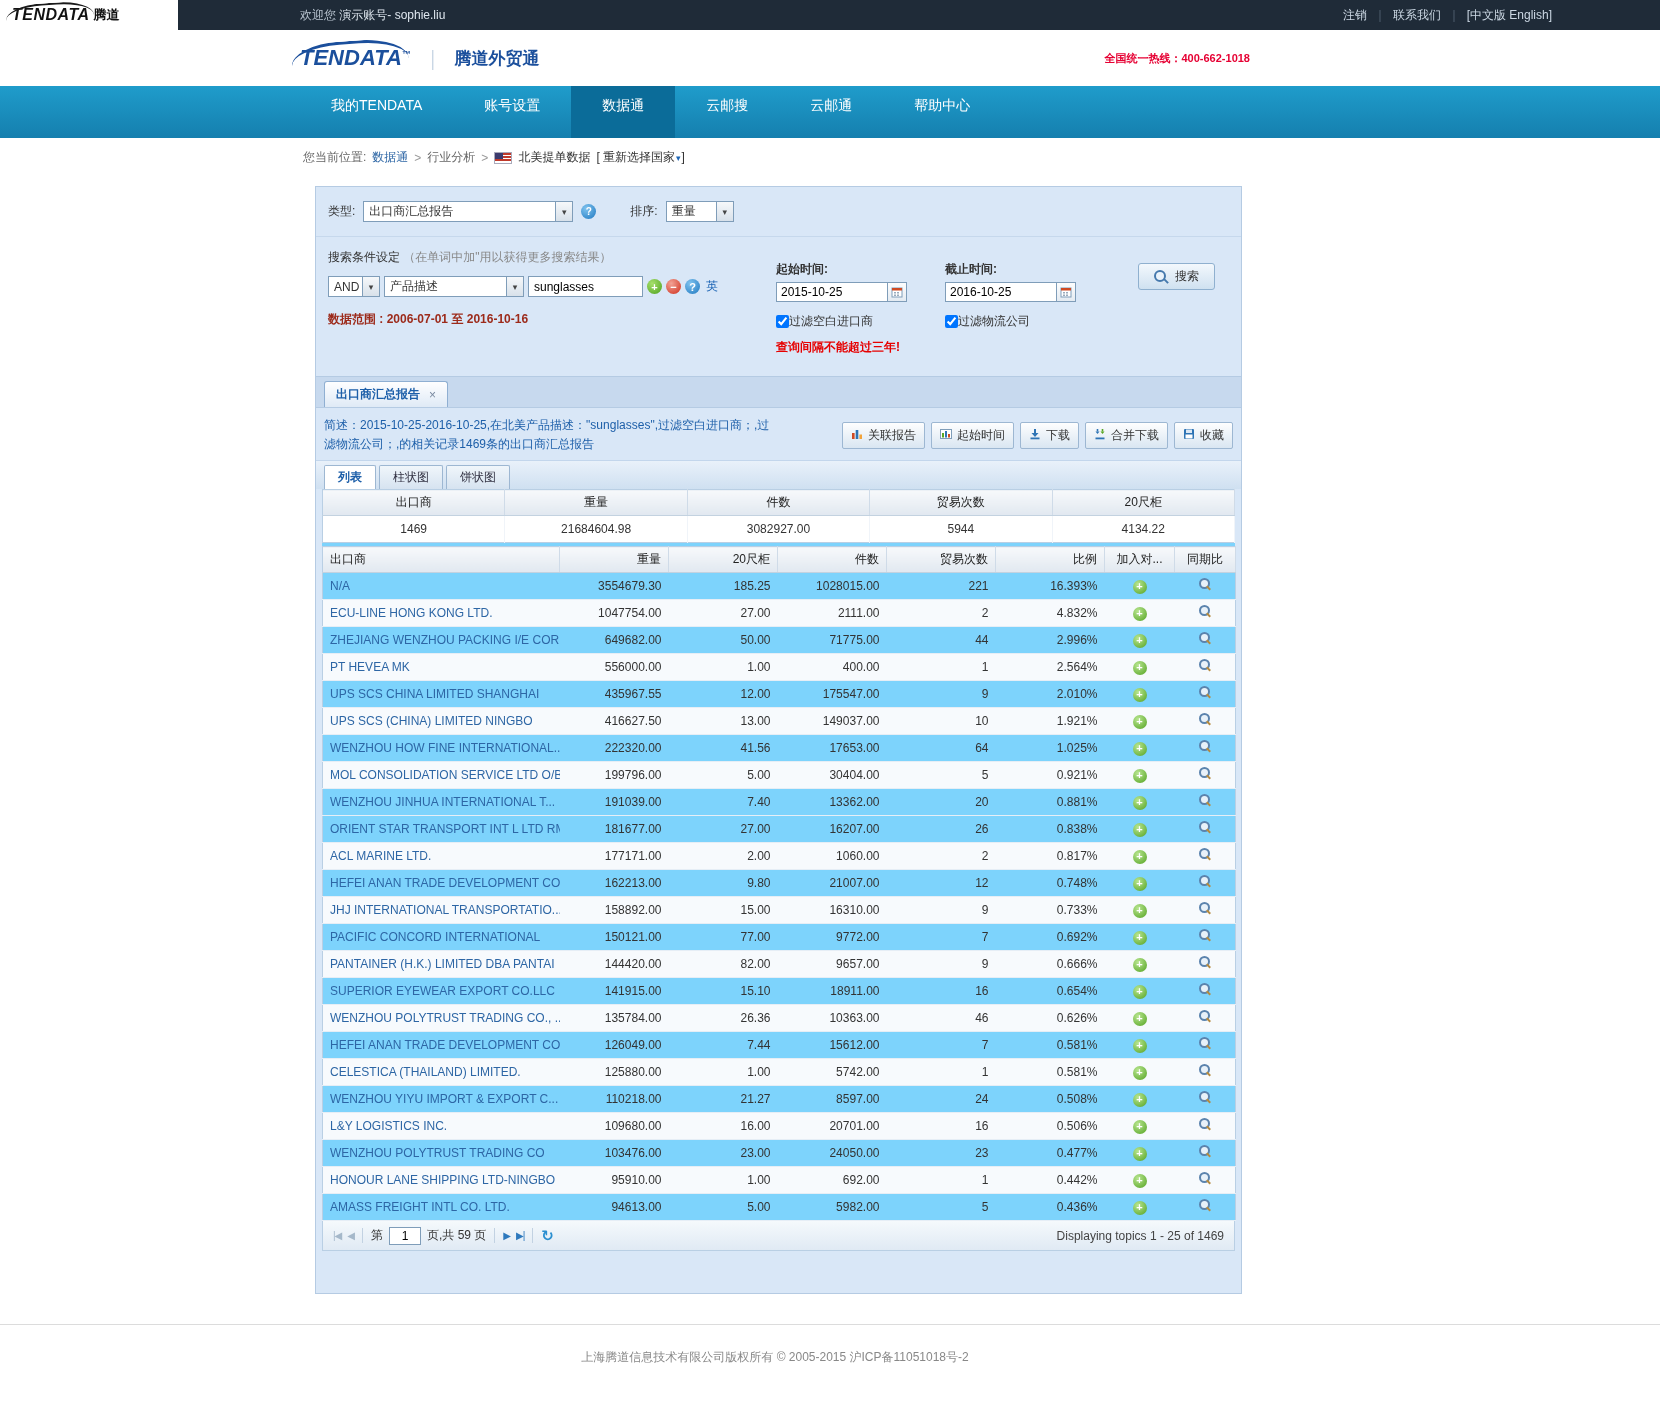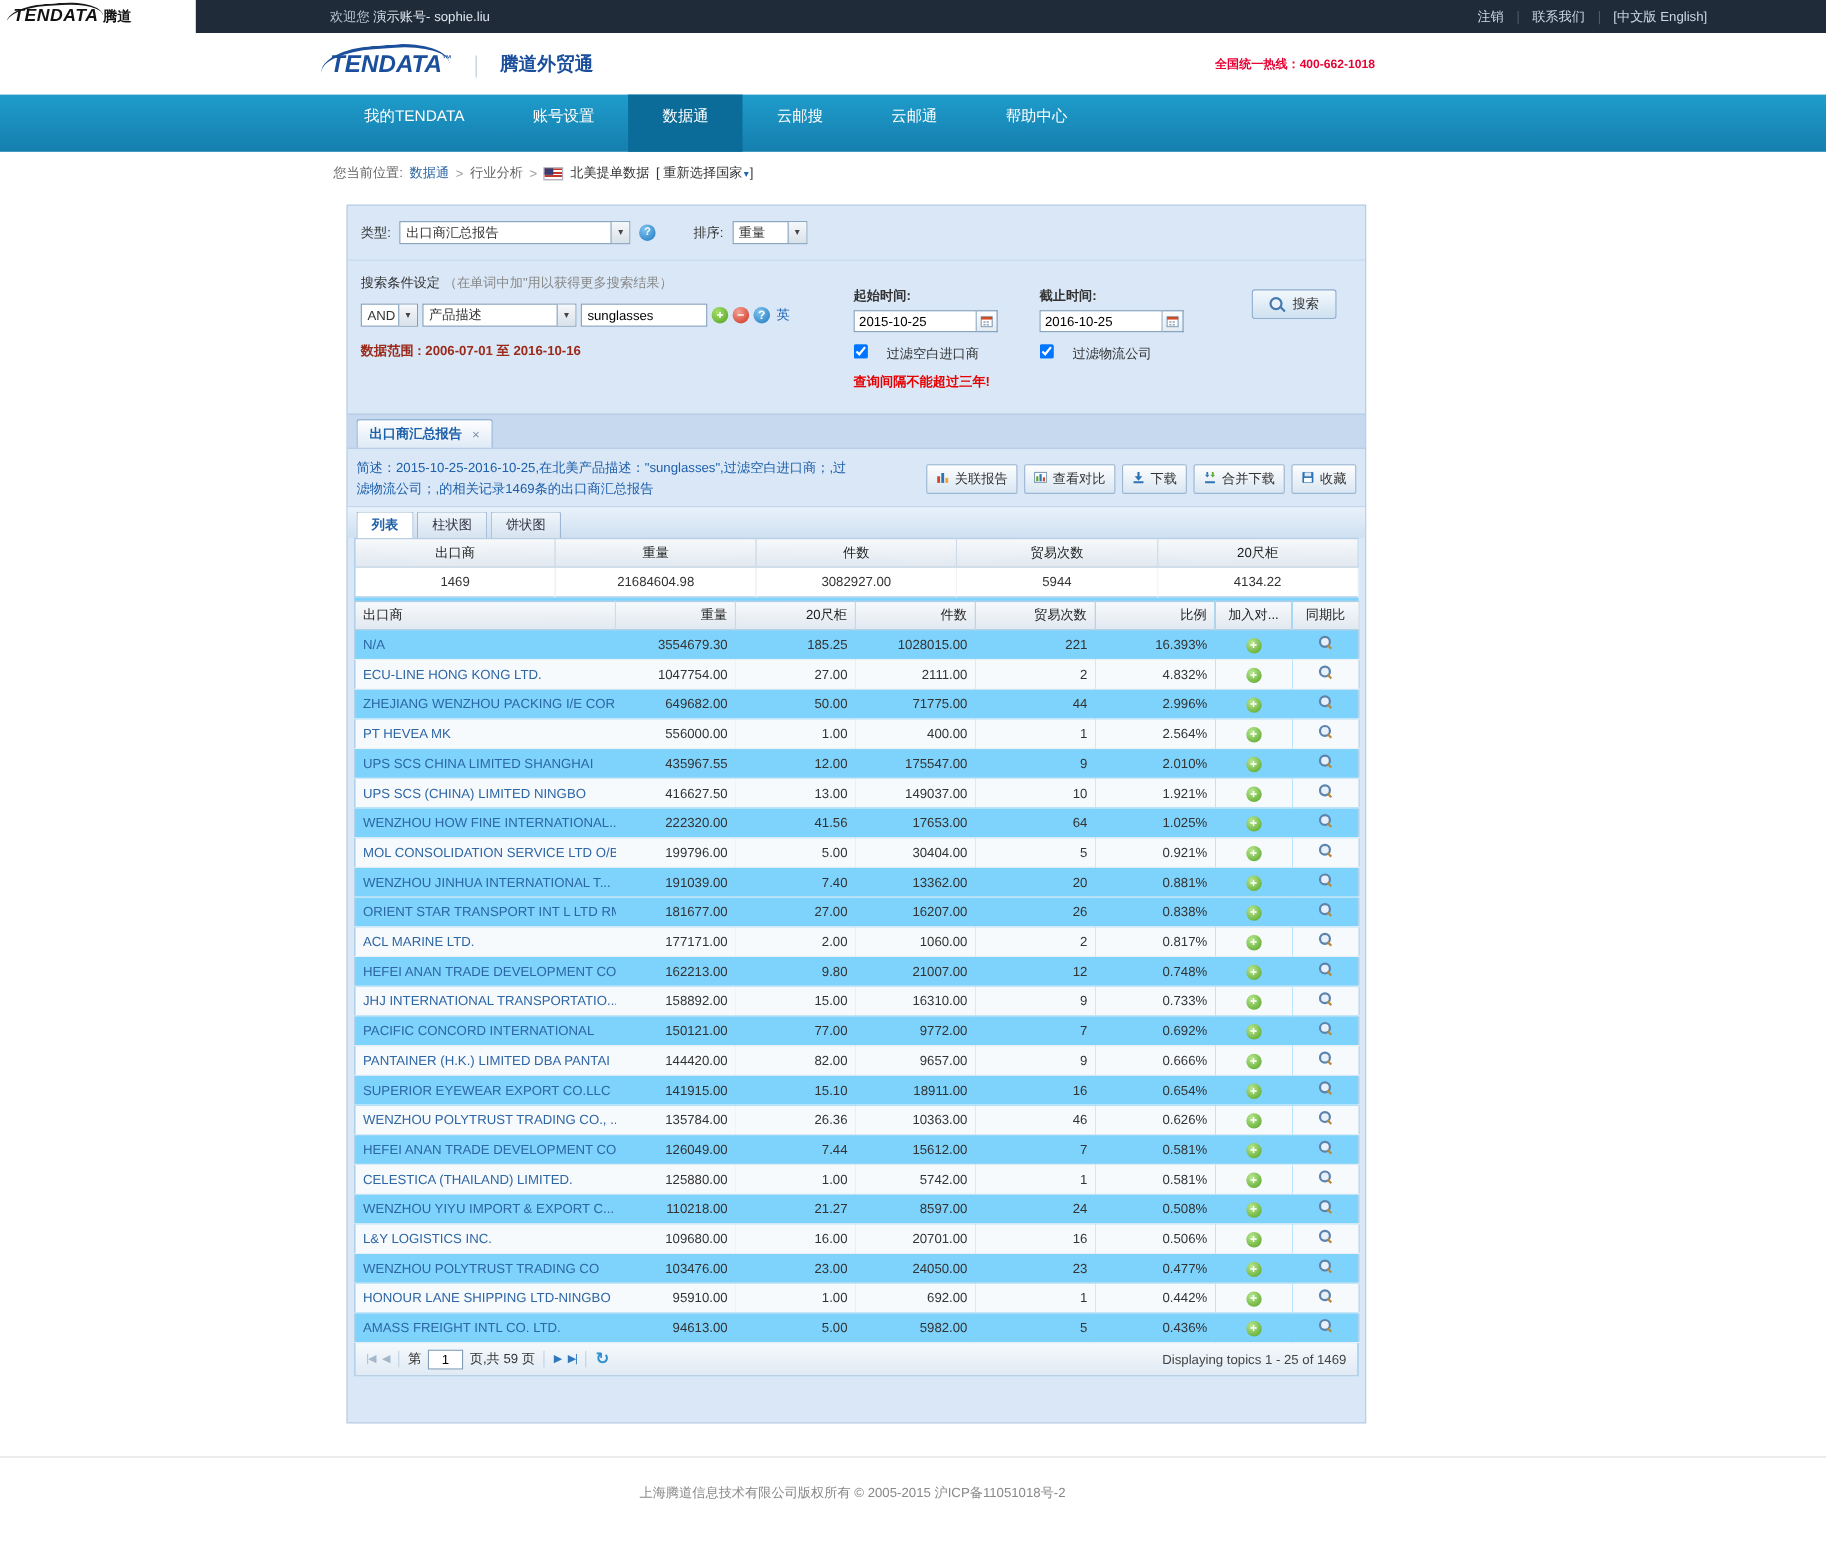--- a/index.html
+++ b/index.html
@@ -68,21 +68,21 @@
   .sc-title{margin-bottom:10px;color:#333}
   .sc-title .hint{color:#888}
   .sc-row{display:flex;align-items:center;gap:4px}
   .range{margin-top:14px;color:#9c2a1a;font-weight:bold}
 
   .search-mid{display:flex;gap:38px;margin-left:58px;padding-top:12px}
   .date-col .dlbl{font-weight:bold;color:#333;margin-bottom:4px}
   .date-box{display:flex;align-items:center}
   .date-input{width:112px;height:20px;border:1px solid #7f9db9;padding:0 4px;font-size:12px;font-family:inherit}
   .cal-btn{width:19px;height:20px;border:1px solid #7f9db9;border-left:none;background:linear-gradient(#fdfdfd,#e4ebf2);display:flex;align-items:center;justify-content:center;cursor:pointer}
-  .chk{display:flex;align-items:flex-start;gap:17px;margin-top:11px;cursor:pointer}
+  .chk{display:flex;align-items:center;gap:0;margin-top:11px;cursor:pointer}
   .warn{color:#e60000;margin-top:9px;font-weight:bold}
 
   .search-right{margin-left:auto;padding:14px 14px 0 0}
   .search-btn{display:inline-flex;align-items:center;gap:7px;padding:4px 15px;border:1px solid #8fb0cf;border-radius:3px;background:linear-gradient(#f3f8fd,#cfe1f0);font-size:12px;cursor:pointer;font-family:inherit;color:#333}
   .mag{display:inline-block;width:14px;height:14px;position:relative;flex:none}
   .mag::before{content:"";position:absolute;left:0;top:0;width:8px;height:8px;border:2px solid #4579ad;border-radius:50%;background:#eaf3fb}
   .mag::after{content:"";position:absolute;width:6px;height:2px;background:#4579ad;transform:rotate(45deg);left:9px;top:10px}
 
   
   .rtab-strip{background:#c7d9ee;border-top:1px solid #b5cbe3;border-bottom:1px solid #b5cbe3;padding:4px 8px 0;display:flex;margin-top:6px}
@@ -302,21 +302,21 @@
             </svg></span>
         <span>关联报告</span>
       </button>
       <button class="tool-btn">
         <span><svg width="12" height="12" viewBox="0 0 12 12">
               <rect x="0.5" y="1.5" width="11" height="9" fill="#fff" stroke="#7f9db9"></rect>
               <rect x="2" y="5" width="2" height="4.5" fill="#58a623"></rect>
               <rect x="5" y="3" width="2" height="6.5" fill="#2e74b5"></rect>
               <rect x="8" y="6" width="2" height="3.5" fill="#cf4a23"></rect>
             </svg></span>
-        <span>查看对比</span>
+        <span>起始时间</span>
       </button>
       <button class="tool-btn">
         <span><svg width="12" height="12" viewBox="0 0 12 12">
               <path d="M6 1v5" stroke="#2e74b5" stroke-width="2"></path>
               <path d="M2.5 5L6 9l3.5-4z" fill="#2e74b5"></path>
               <rect x="1.5" y="9.5" width="9" height="1.8" fill="#2e74b5"></rect>
             </svg></span>
         <span>下载</span>
       </button>
       <button class="tool-btn">

